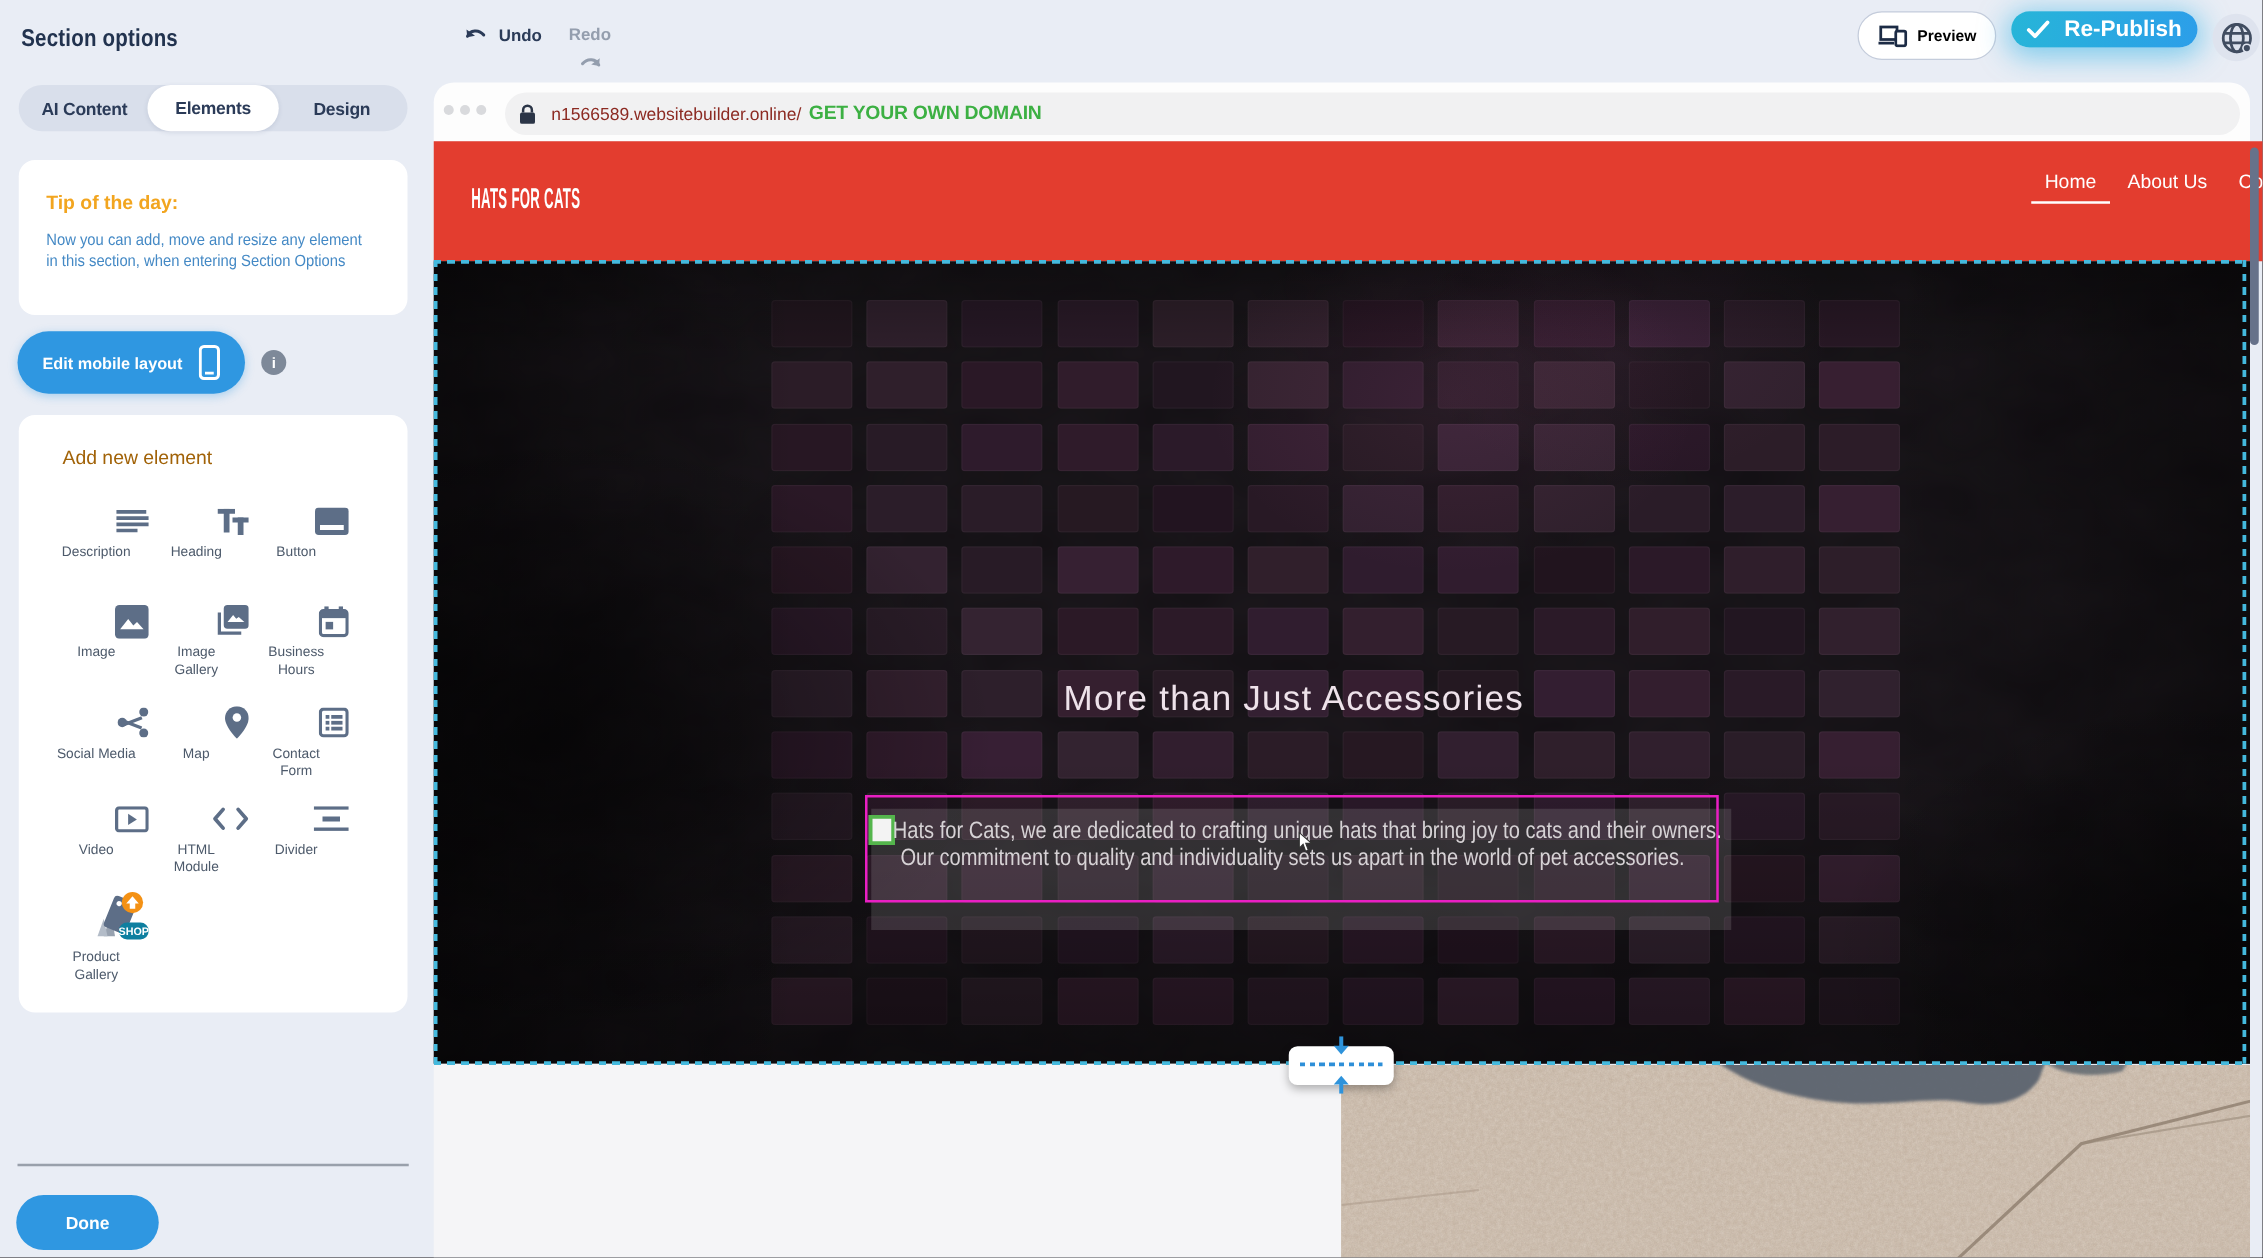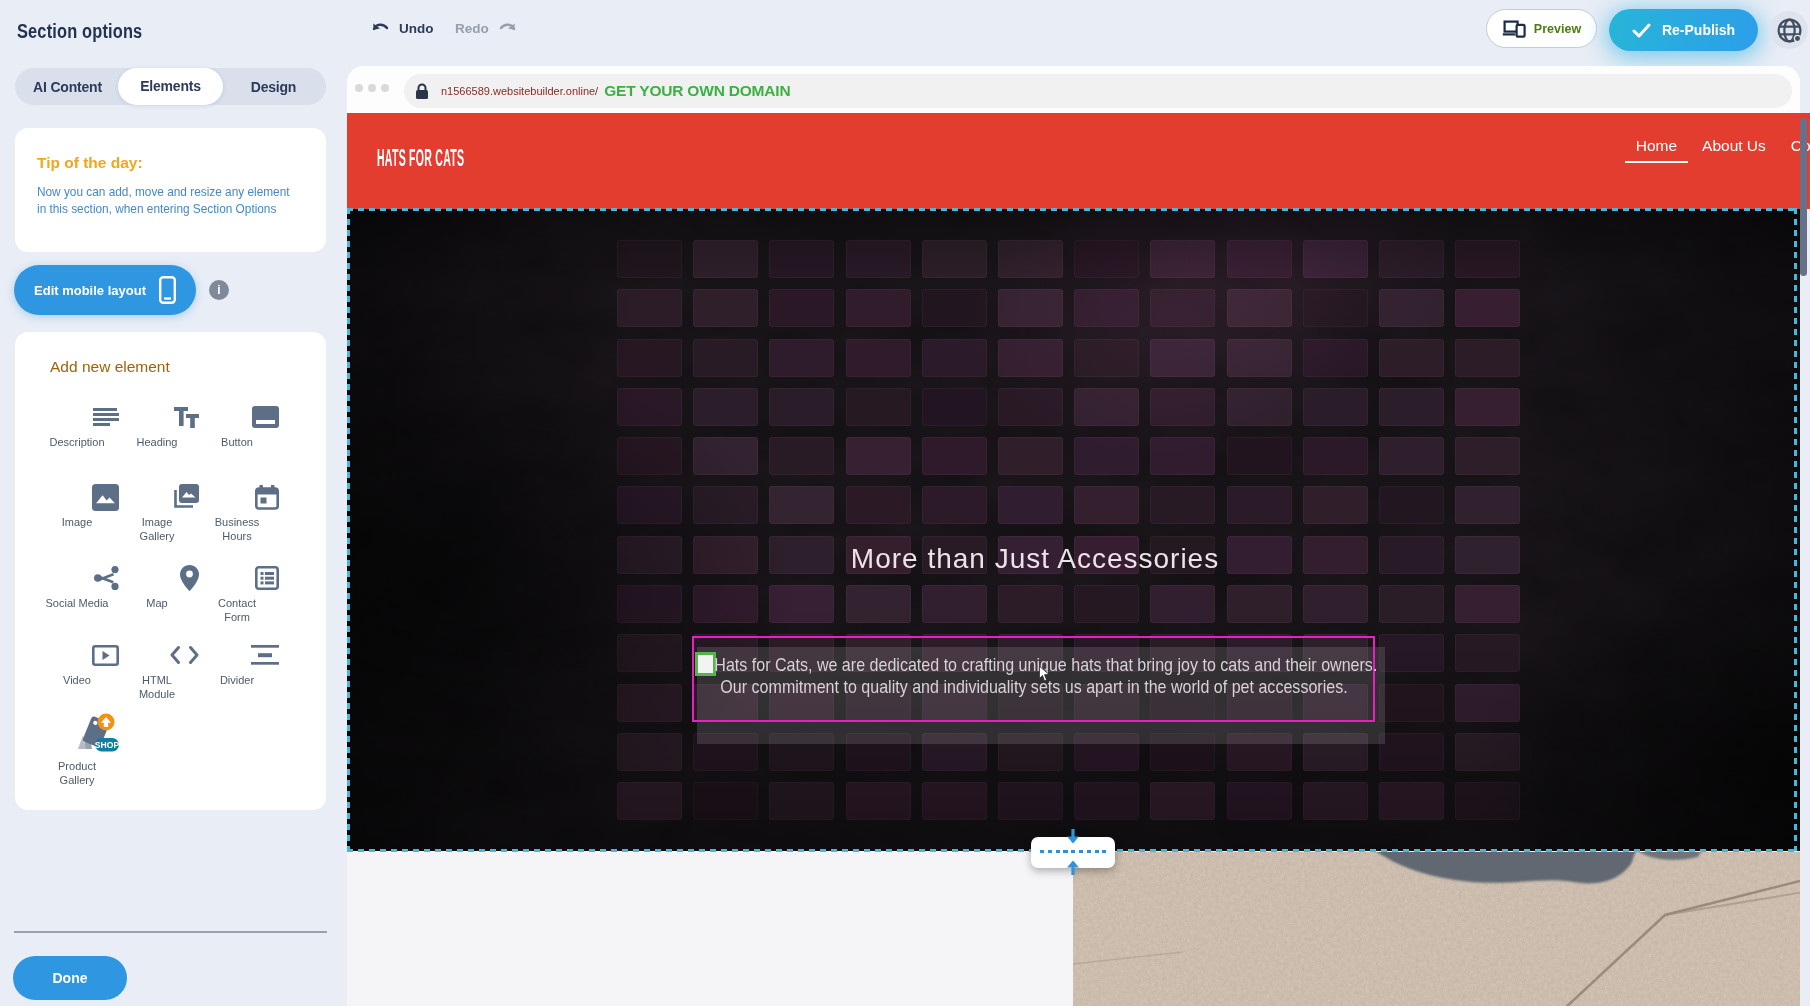--- a/index.html
+++ b/index.html
@@ -2,23 +2,23 @@
 <html><head><meta charset="utf-8">
 <style>
 * { margin:0; padding:0; box-sizing:border-box; }
 html,body { width:1810px; height:1006px; overflow:hidden; }
 body { background:#e9edf5; font-family:"Liberation Sans", sans-serif; position:relative; }
 .abs { position:absolute; }
 
 
 .title { left:17px; top:20px; font-size:19.5px; font-weight:bold; color:#22334f; letter-spacing:.2px; transform:scaleX(.84); transform-origin:left; }
 .undo { left:371px; top:20px; display:flex; align-items:center; gap:8px; font-size:13.5px; font-weight:bold; color:#2b3b58; }
-.redo { left:455px; top:20px; display:flex; align-items:center; gap:8px; font-size:13.5px; font-weight:bold; color:#949eae; }
-.btn-preview { left:1486px; top:9px; width:111px; height:39px; background:#fff; border:1.5px solid #c4ccdb; border-radius:20px; display:flex; align-items:center; justify-content:center; gap:8px; font-size:12.5px; font-weight:bold; color:#4d7c0f; }
-.btn-republish { left:1609px; top:9px; width:149px; height:42px; border-radius:21px; background:linear-gradient(100deg,#27b5d8 0%,#2c9ee9 100%); box-shadow:0 4px 22px 4px rgba(41,176,230,.55); display:flex; align-items:center; justify-content:center; gap:11px; font-size:14px; font-weight:bold; color:#fff; }
+.redo { left:455px; top:20px; display:flex; align-items:center; gap:8px; font-size:13.5px; font-weight:bold; color:#949eae;flex-direction:column; }
+.btn-preview { left:1486px; top:9px; width:111px; height:39px; background:#fff; border:1.5px solid #c4ccdb; border-radius:20px; display:flex; align-items:center; justify-content:center; gap:8px; font-size:12.5px; font-weight:bold; color:#000000; }
+.btn-republish { left:1609px; top:9px; width:149px; height:29px; border-radius:21px; background:linear-gradient(100deg,#27b5d8 0%,#2c9ee9 100%); box-shadow:0 4px 22px 4px rgba(41,176,230,.55); display:flex; align-items:center; justify-content:center; gap:11px; font-size:18px; font-weight:bold; color:#fff; }
 .globe { left:1770px; top:11px; width:38px; height:38px; border-radius:50%; background:#dee3ee; display:flex; align-items:center; justify-content:center; }
 
 
 .tabs { left:15px; top:68px; width:311px; height:37px; background:#d9dfeb; border-radius:19px; display:flex; align-items:center; font-size:14px; font-weight:bold; color:#2b3b58; letter-spacing:-.2px; }
 .tabs .t { flex:1; text-align:center; }
 .tabs .sel { background:#fff; height:37px; line-height:37px; border-radius:19px; margin:0 -2px; box-shadow:0 1px 4px rgba(40,60,100,.12); }
 .tipcard { left:15px; top:128px; width:311px; height:124px; background:#fff; border-radius:13px; }
 .tiptitle { left:37px; top:154px; font-size:15.5px; font-weight:bold; color:#f2a51f; }
 .tipbody { left:37px; top:184px; width:298px; font-size:13px; line-height:16.5px; color:#4489c5; transform:scaleX(.91); transform-origin:left; }
 .btn-mobile { left:14px; top:265px; width:182px; height:50px; border-radius:25px; background:#2f97e1; display:flex; align-items:center; justify-content:center; gap:13px; font-size:13px; font-weight:bold; color:#fff; box-shadow:0 2px 8px rgba(47,151,225,.35); }
@@ -30,21 +30,21 @@
 .el .ico.big { height:42px; }
 .el .lb { font-size:11px; line-height:13.5px; color:#4d5a6b; }
 .sep { left:14px; top:931px; width:313px; height:2px; background:#99a0ab; }
 .btn-done { left:13px; top:956px; width:114px; height:44px; border-radius:22px; background:#2f97e1; color:#fff; font-size:14px; font-weight:bold; text-align:center; line-height:44px; }
 
 
 .canvas { left:347px; top:66px; width:1453px; height:940px; }
 .chrome { position:absolute; left:0; top:0; width:1453px; height:47px; background:#fdfdfd; border-radius:16px 16px 0 0; }
 .dot { position:absolute; top:88px; width:8px; height:8px; border-radius:50%; background:#d9dadd; }
 .urlpill { position:absolute; left:57px; top:8px; width:1388px; height:34px; background:#f1f1f2; border-radius:17px; display:flex; align-items:center; }
-.urltext { font-size:11px; color:#8c2a22; margin-left:12px; }
+.urltext { font-size:14px; color:#8c2a22; margin-left:12px; }
 .domain { font-size:15.5px; font-weight:bold; color:#3cb043; margin-left:6px; letter-spacing:-.2px; }
 .redhdr { position:absolute; left:0; top:47px; width:1614px; height:96px; background:#e33d2f; }
 .logo { position:absolute; left:30px; top:32px; font-size:23px; font-weight:bold; color:#fff; transform:scaleX(.46); transform-origin:left; letter-spacing:0.5px; }
 .nav { position:absolute; right:55px; top:24px; display:flex; gap:25px; font-size:15.5px; color:#fff; align-items:flex-start; }
 .nav .underl { border-bottom:2.5px solid #fff; padding:0 11px 6px; margin:0 -11px; }
 
 
 .hero { position:absolute; left:0; top:143px; width:1453px; height:642px; background:#131014; overflow:hidden; }
 .tilegrid { position:absolute; left:270px; top:31px; display:grid; grid-template-columns:repeat(12,65px); grid-template-rows:repeat(12,38px); column-gap:11.2px; row-gap:11.3px; }
 .tilegrid i { border-radius:3px; border:1px solid rgba(255,255,255,.04); }

